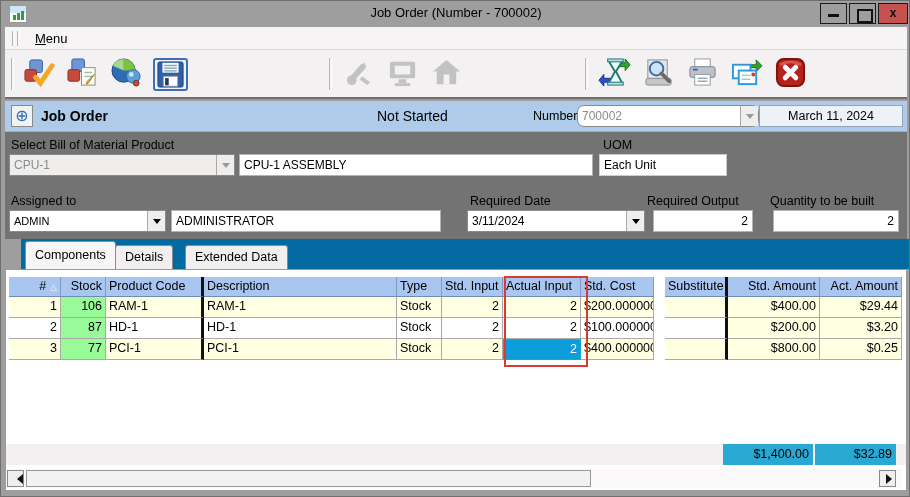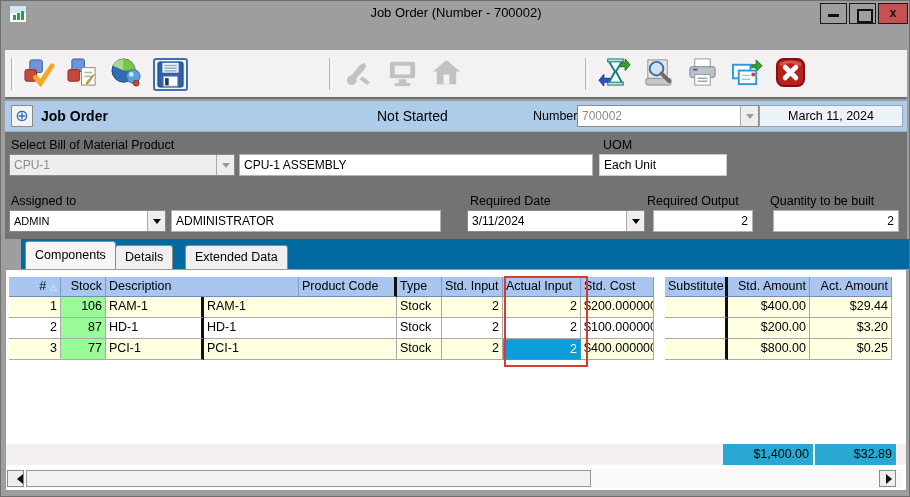--- a/index.html
+++ b/index.html
@@ -42,21 +42,21 @@
   .hstrip .doc-title { position:absolute; left:36px; top:7px; font-size:14px; font-weight:bold; color:#000; }
   .hstrip .status { position:absolute; left:372px; top:7px; font-size:14px; font-weight:normal; color:#000; }
   .hstrip .num-label { position:absolute; left:528px; top:8px; width:40px; text-align:right; font-size:12.5px; }
   .combo { position:absolute; height:22px; background:#fff; border:1px solid #8a8a8a; display:flex; }
   .combo input { flex:1; border:0; outline:none; background:transparent; font-size:12px; padding:0 4px; font-family:"Liberation Sans",sans-serif; min-width:0; }
   .combo .btn { width:18px; background:#efeeed; border-left:1px solid #aaa; position:relative; cursor:pointer; }
   .combo .btn::after { content:""; position:absolute; left:5px; top:8px; border:4px solid transparent; border-top:5px solid #000; }
   .combo.disabled input { color:#8c8c8c; }
   .combo.disabled .btn::after { border-top-color:#9a9a9a; }
   .combo.gray { background:#efeeed; }
-  .num-combo { left:572px; top:4px; width:182px; }
+  .num-combo { left:572px; top:4px; width:182px;border-radius:7px; }
   .date-btn { position:absolute; left:754px; top:4px; width:144px; height:22px; background:#edf2f8; border:1px solid #93a4b6;
               font-size:12.5px; text-align:center; line-height:20px; cursor:pointer; }
 
   
   .formarea { position:absolute; left:4px; top:131px; width:902px; height:107px; background:#737373; }
   .flabel { position:absolute; font-size:12.5px; color:#000; }
   .tfield { position:absolute; height:22px; background:#fff; border:1px solid #b5b2b0; font-size:12px; padding:0 4px;
             font-family:"Liberation Sans",sans-serif; outline:none; }
   .tfield.num { text-align:right; }
 
@@ -86,21 +86,21 @@
   .c-pcode { width:98px; border-right:3px solid #101010 !important; }
   .c-desc { width:193px; }
   .c-type { width:45px; }
   .c-stdin { width:61px; text-align:right; }
   .hdr .c-stdin { text-align:left; }
   .c-actin { width:78px; text-align:right; }
   .hdr .c-actin { text-align:left; }
   .c-stdcost { width:73px; text-align:left; }
   .hdr .c-stdcost { text-align:left; }
   .c-subst { width:63px; border-right:3px solid #101010 !important;margin-left:11px; }
-  .c-stdamt { width:82px; text-align:right; }
+  .c-stdamt { width:92px; text-align:right; }
   .c-actamt { width:82px; text-align:right; }
   .sort-tri { font-size:9px; color:#f2f2f2; margin-left:4px; }
   .gcell.selected { background:#0d9ddb !important; color:#fff; border:1px dotted #c87948; }
 
   .redbox { position:absolute; left:503px; top:275px; width:84px; height:91px; border:2px solid #d93a32; z-index:5; pointer-events:none; }
 
   
   .totalsrow { position:absolute; left:5px; top:443px; width:900px; height:21px; background:#f4f0f2; }
   .totcell { position:absolute; top:0; height:21px; background:#29a8d4; color:#000; font-size:12.5px; text-align:right;
              padding:0 4px; line-height:21px; }
@@ -130,20 +130,25 @@
       </svg>
     </div>
     <div class="title-text">Job Order (Number - 700002)</div>
     <div class="win-btns">
       <div class="win-btn glyph-min"></div>
       <div class="win-btn glyph-max"></div>
       <div class="win-btn close glyph-close">x</div>
     </div>
   </div>
 
+  <div class="menubar">
+    <div class="grip"></div>
+    <div class="grip grip2"></div>
+    <div class="menu-label">Menu</div>
+  </div>
 
   <div class="toolbar">
     <div class="grip" style="left:6px;"></div>
 
     <div class="tbtn" style="left:12px;">
       <span>
         <svg viewBox="0 0 32 32">
           <rect x="7" y="3" width="13" height="13" rx="2" fill="#6e95d6" stroke="#3a5f9e"></rect>
           <rect x="2" y="13" width="12" height="12" rx="2" fill="#c44b3c" stroke="#8e2f24"></rect>
           <path d="M13 21 L18 27 L30 9" stroke="#f5a623" stroke-width="5" fill="none" stroke-linecap="round"></path>
@@ -322,22 +327,22 @@
     <div class="tab active" style="left:4px;">Components</div>
     <div class="tab idle" style="left:94px;">Details</div>
     <div class="tab idle" style="left:164px;">Extended Data</div>
   </div>
 
   <div class="gridpane"></div>
 
   <div class="grow hdr">
     <div class="gcell c-num"><span>#</span><span class="sort-tri">△</span></div>
     <div class="gcell c-stock">Stock</div>
+    <div class="gcell c-pcode">Product Code</div>
     <div class="gcell c-desc">Description</div>
-    <div class="gcell c-pcode">Product Code</div>
     <div class="gcell c-type">Type</div>
     <div class="gcell c-stdin">Std. Input</div>
     <div class="gcell c-actin">Actual Input</div>
     <div class="gcell c-stdcost">Std. Cost</div>
     <div class="gcell c-subst">Substitute</div>
     <div class="gcell c-stdamt">Std. Amount</div>
     <div class="gcell c-actamt">Act. Amount</div>
   </div>
 
   <div class="grow r r1 cream">

